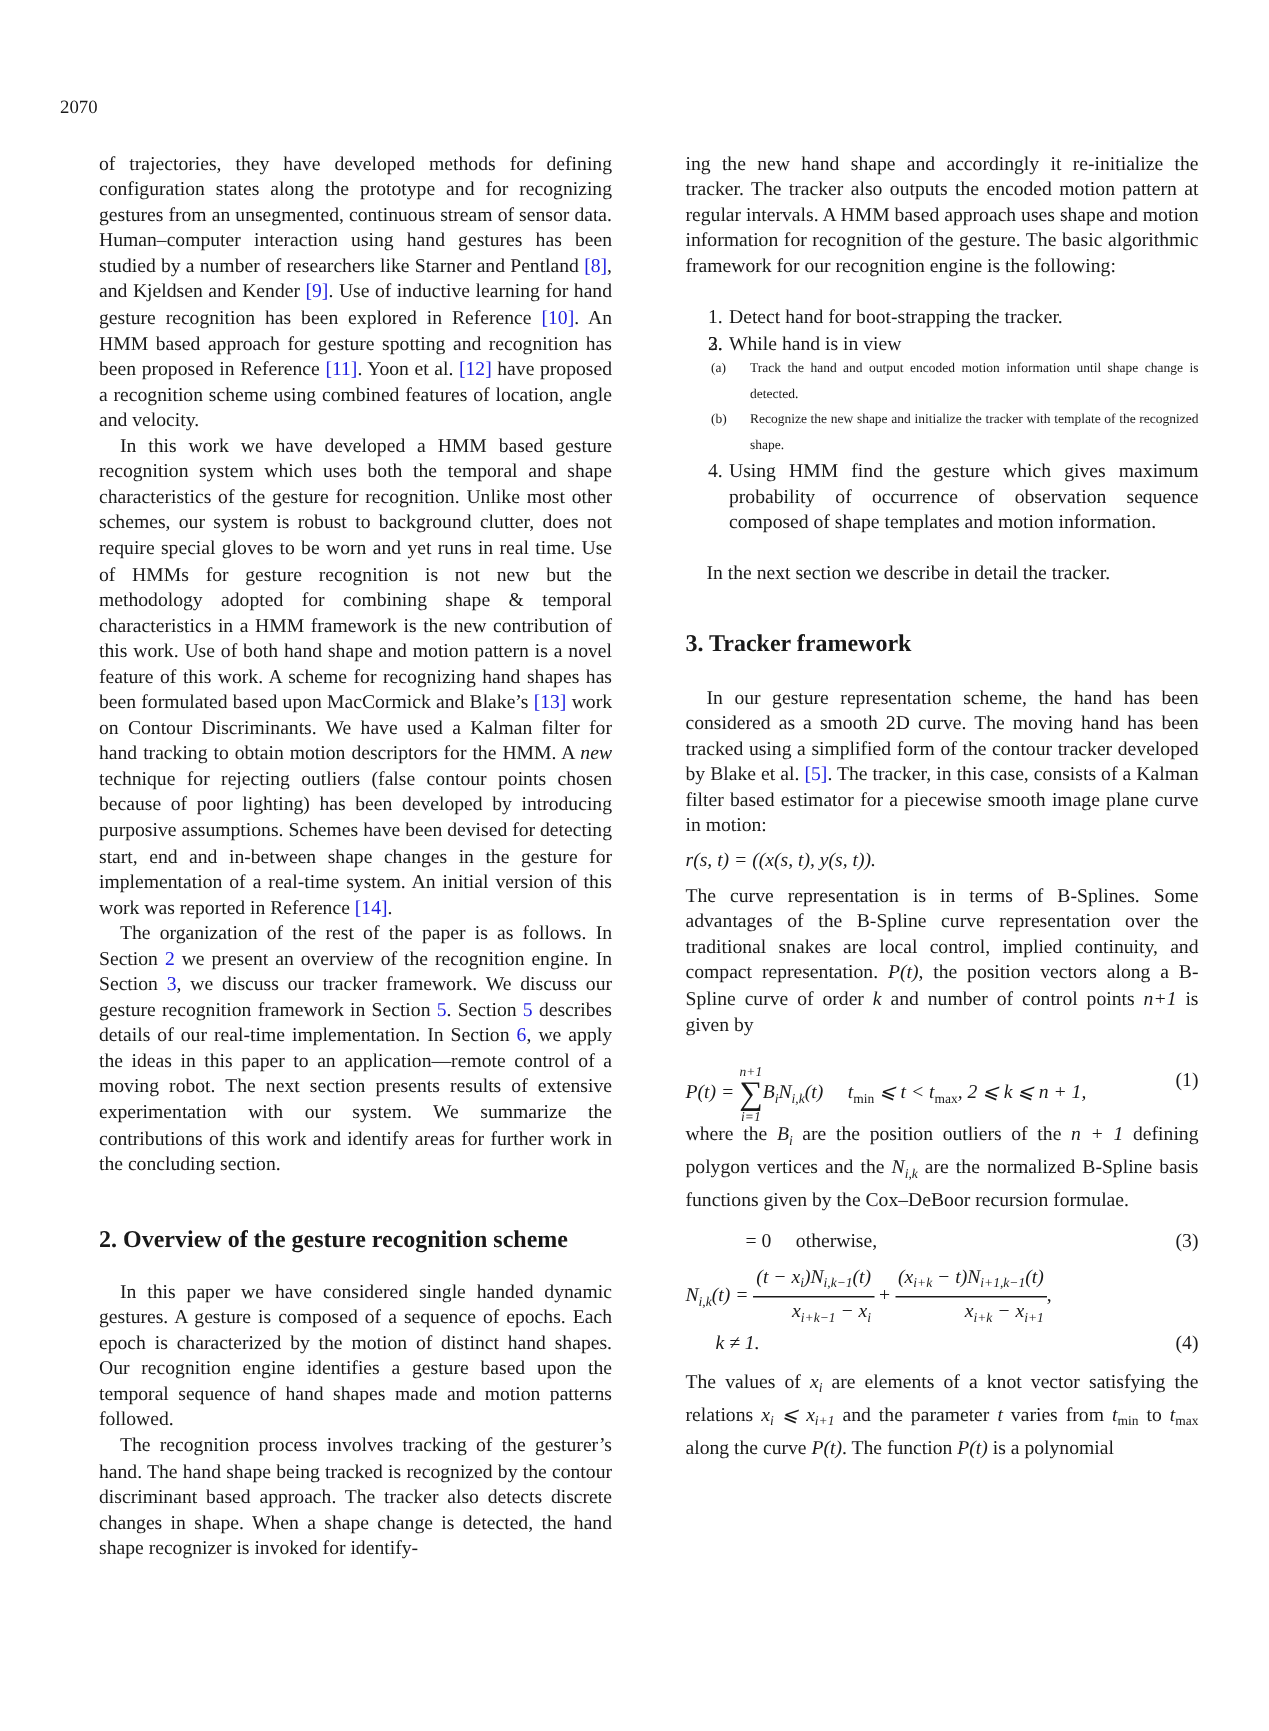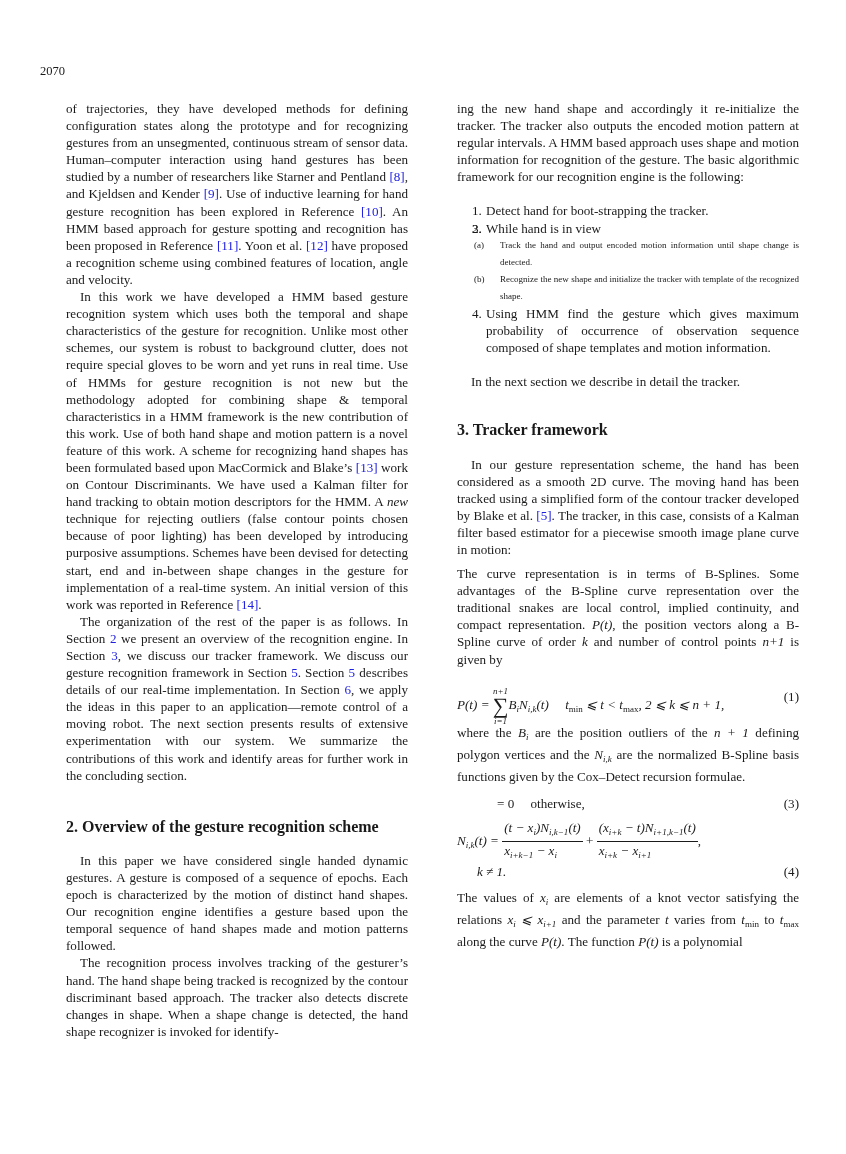--- a/index.html
+++ b/index.html
@@ -28,21 +28,21 @@
   }
   ol.steps { margin: 0; padding: 0; list-style: none; }
   ol.steps li { position: relative; padding-left: 29px; }
   ol.steps li .num { position: absolute; left: 15px; }
   ol.sub { margin: 0; padding: 0; list-style: none; }
   ol.sub li { position: relative; padding-left: 43px; }
   ol.sub li .num { position: absolute; left: 17px; }
   .eq { position: relative; white-space: nowrap; }
   .eq .eqnum { position: absolute; right: 0; }
   .sub { font-size: 9px; vertical-align: -3px; }
-  .frac { display: inline-block; vertical-align: middle; text-align: left; }
+  .frac { display: inline-block; vertical-align: middle; text-align: right; }
   .frac .top { display: block; border-bottom: 1px solid #1a1a1a; padding: 0 2px; }
   .frac .bot { display: block; padding: 0 2px; }
   .sum { display: inline-block; vertical-align: middle; text-align: center; line-height: 10px; }
   .sum .lim { display: block; font-size: 9px; font-style: italic; }
   .sum .sig { display: block; font-size: 22px; line-height: 20px; }
 </style>
 </head>
 <body>
 
 <div class="header">
@@ -76,32 +76,33 @@
     </li>
     <li><span class="num">4.</span><span>Using HMM find the gesture which gives maximum probability of occurrence of observation sequence composed of shape templates and motion information.</span></li>
   </ol>
 
   <p style="margin-top:17px;padding-left:14px;">In the next section we describe in detail the tracker.</p>
 
   <h2 class="section-head" style="margin-top:31px;margin-bottom:17px;">3.  Tracker framework</h2>
 
   <p class="indent"><span>In our gesture representation scheme, the hand has been considered as a smooth 2D curve. The moving hand has been tracked using a simplified form of the contour tracker developed by Blake et al. </span><a class="ref">[5]</a><span>. The tracker, in this case, consists of a Kalman filter based estimator for a piecewise smooth image plane curve in motion:</span></p>
 
+  <p style="margin-top:6px;font-style:italic;">r(s, t) = ((x(s, t), y(s, t)).</p>
 
   <p style="margin-top:7px;"><span>The curve representation is in terms of B-Splines. Some advantages of the B-Spline curve representation over the traditional snakes are local control, implied continuity, and compact representation. </span><i>P(t)</i><span>, the position vectors along a B-Spline curve of order </span><i>k</i><span> and number of control points </span><i>n+1</i><span> is given by</span></p>
 
   <div class="eq" style="margin-top:6px;height:44px;">
     <span style="position:absolute;left:0;top:12px;">
       <i>P(t) = </i><span class="sum"><span class="lim">n+1</span><span class="sig">∑</span><span class="lim">i=1</span></span><i>B</i><i class="sub">i</i><i>N</i><i class="sub">i,k</i><i>(t)</i>
       &nbsp;&nbsp;&nbsp;&nbsp;<i>t</i><span class="sub">min</span><i> ⩽ t &lt; t</i><span class="sub">max</span><i>, 2 ⩽ k ⩽ n + 1,</i>
     </span>
     <span class="eqnum" style="top:14px;">(1)</span>
   </div>
 
-  <p style="margin-top:6px;"><span>where the </span><i>B</i><i class="sub">i</i><span> are the position outliers of the </span><i>n + 1</i><span> defining polygon vertices and the </span><i>N</i><i class="sub">i,k</i><span> are the normalized B-Spline basis functions given by the Cox–Detect recursion formulae.</span></p>
+  <p style="margin-top:6px;"><span>where the </span><i>B</i><i class="sub">i</i><span> are the position outliers of the </span><i>n + 1</i><span> defining polygon vertices and the </span><i>N</i><i class="sub">i,k</i><span> are the normalized B-Spline basis functions given by the Cox–DeBoor recursion formulae.</span></p>
 
 
   <div class="eq" style="margin-top:10px;height:20px;padding-left:40px;">
     <span style="white-space:pre;">= 0     otherwise,</span>
     <span class="eqnum" style="top:0;">(3)</span>
   </div>
 
   <div class="eq" style="margin-top:4px;height:38px;">
     <i>N</i><i class="sub">i,k</i><i>(t) = </i><span class="frac"><span class="top"><i>(t − x</i><i class="sub">i</i><i>)N</i><i class="sub">i,k−1</i><i>(t)</i></span><span class="bot"><i>x</i><i class="sub">i+k−1</i><i> − x</i><i class="sub">i</i></span></span><span> + </span><span class="frac"><span class="top"><i>(x</i><i class="sub">i+k</i><i> − t)N</i><i class="sub">i+1,k−1</i><i>(t)</i></span><span class="bot"><i>x</i><i class="sub">i+k</i><i> − x</i><i class="sub">i+1</i></span></span><span>,</span>
   </div>

